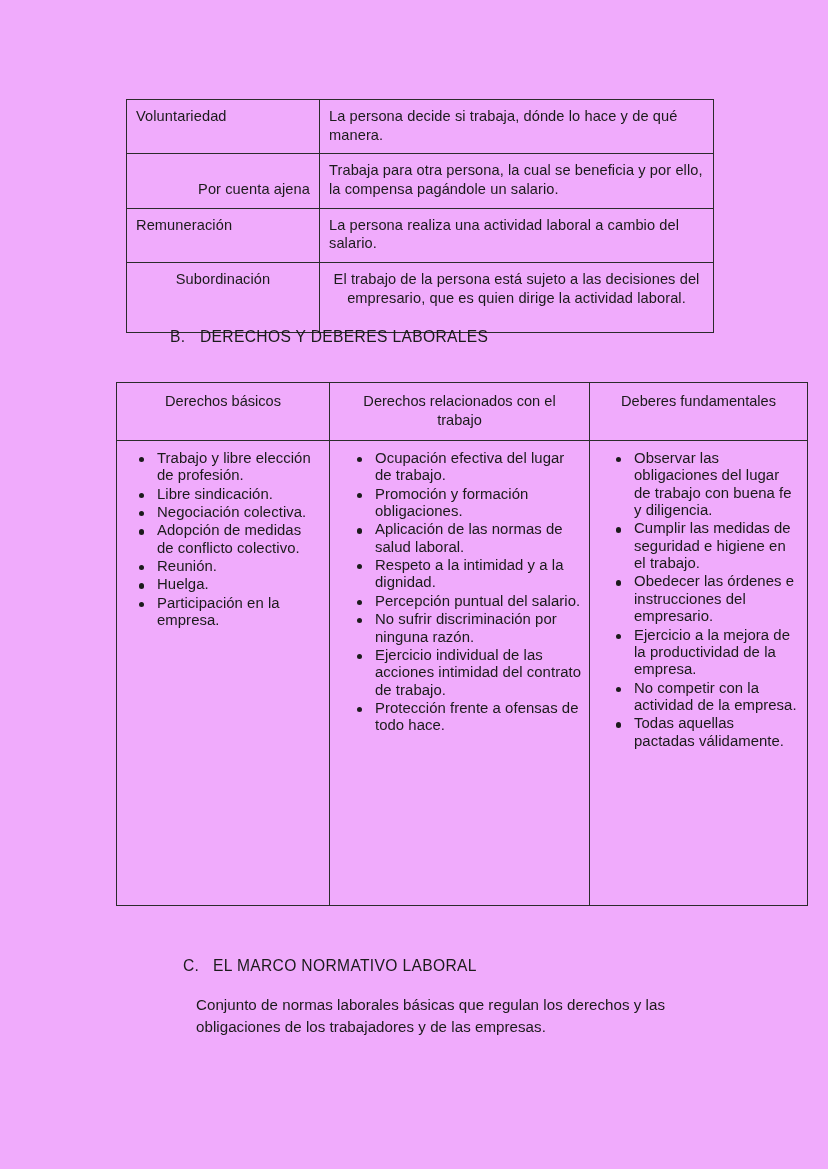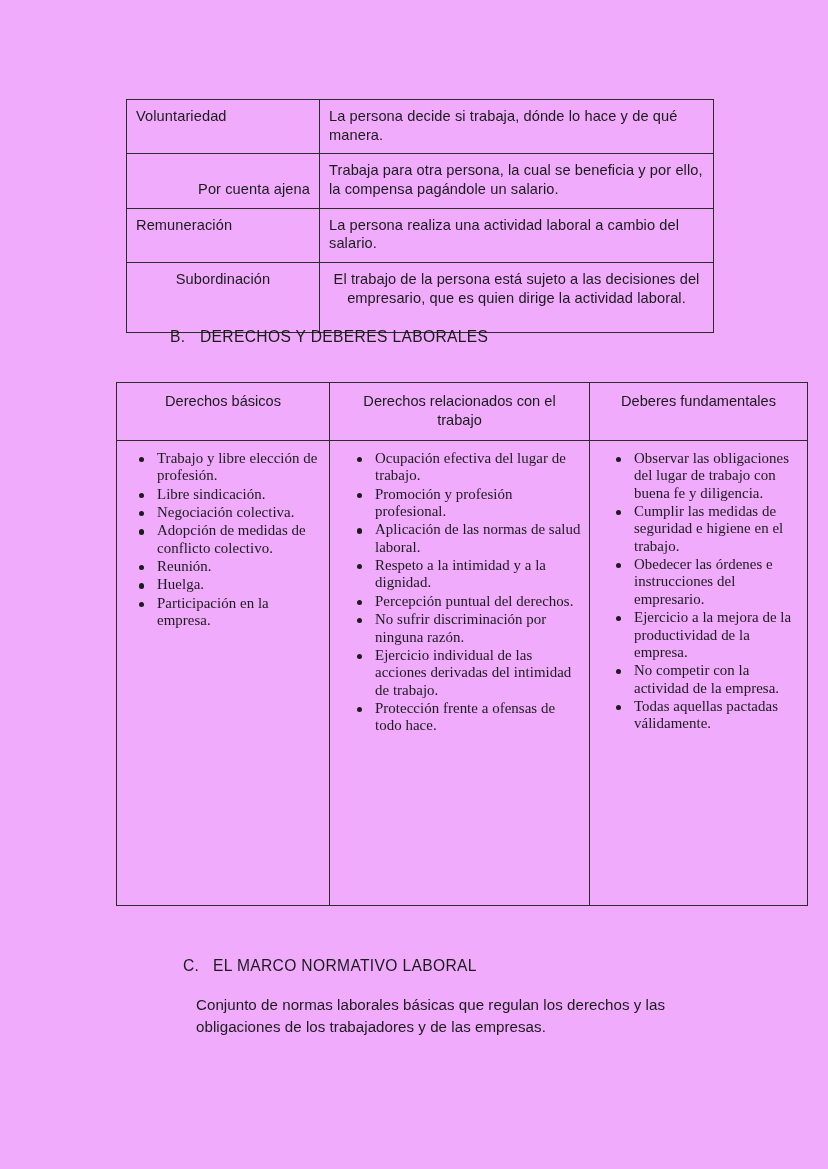--- a/index.html
+++ b/index.html
@@ -98,21 +98,20 @@
     height: 464px;
   }
   .col-a { width: 188px; }
   .col-b { width: 235px; }
   .col-c { width: 193px; }
 
   .bullet-list {
     margin: 0;
     padding: 9px 8px 6px 38px;
     list-style: none;
-    font-family: Liberation Serif, serif;
   }
   .bullet-list li {
     position: relative;
     font-size: 14.9px;
     line-height: 1.165;
     letter-spacing: 0.05px;
     margin: 0 0 1px 0;
     padding-left: 2px;
   }
   .bullet-list li::before {
@@ -186,26 +185,26 @@
             <li>Negociación colectiva.</li>
             <li>Adopción de medidas de conflicto colectivo.</li>
             <li>Reunión.</li>
             <li>Huelga.</li>
             <li>Participación en la empresa.</li>
           </ul>
         </td>
         <td class="col-b">
           <ul class="bullet-list">
             <li>Ocupación efectiva del lugar de trabajo.</li>
-            <li>Promoción y profesión profesional.</li>
+            <li>Promoción y formación obligaciones.</li>
             <li>Aplicación de las normas de salud laboral.</li>
             <li>Respeto a la intimidad y a la dignidad.</li>
-            <li>Percepción puntual del derechos.</li>
+            <li>Percepción puntual del salario.</li>
             <li>No sufrir discriminación por ninguna razón.</li>
-            <li>Ejercicio individual de las acciones derivadas del intimidad de trabajo.</li>
+            <li>Ejercicio individual de las acciones intimidad del contrato de trabajo.</li>
             <li>Protección frente a ofensas de todo hace.</li>
           </ul>
         </td>
         <td class="col-c">
           <ul class="bullet-list">
             <li>Observar las obligaciones del lugar de trabajo con buena fe y diligencia.</li>
             <li>Cumplir las medidas de seguridad e higiene en el trabajo.</li>
             <li>Obedecer las órdenes e instrucciones del empresario.</li>
             <li>Ejercicio a la mejora de la productividad de la empresa.</li>
             <li>No competir con la actividad de la empresa.</li>

